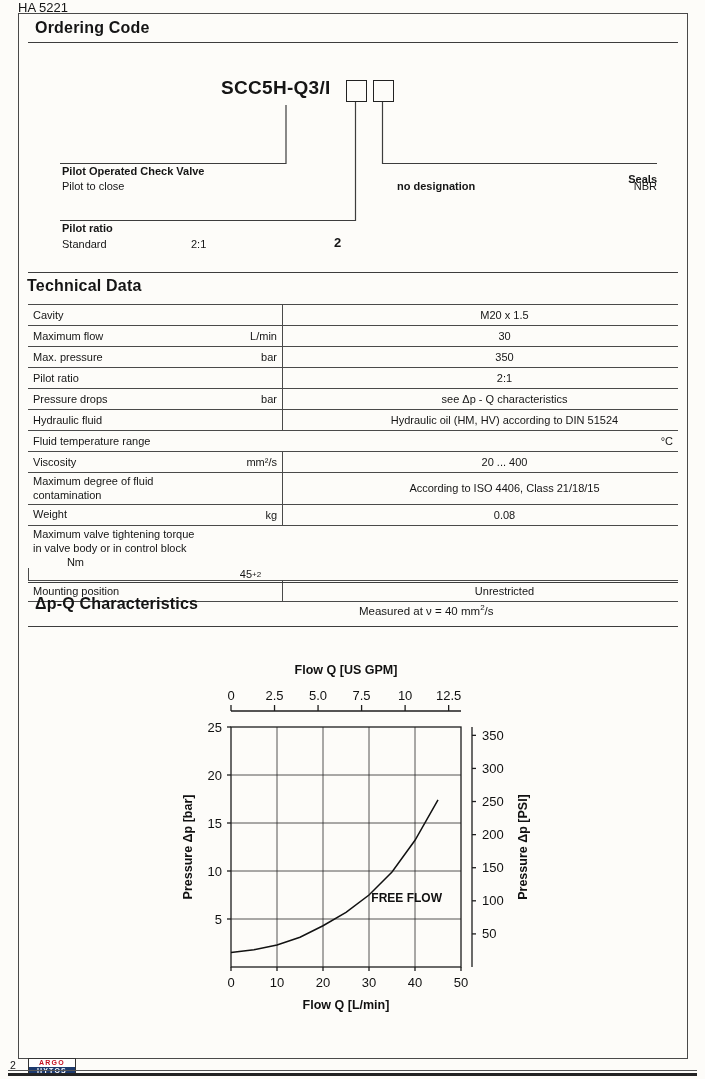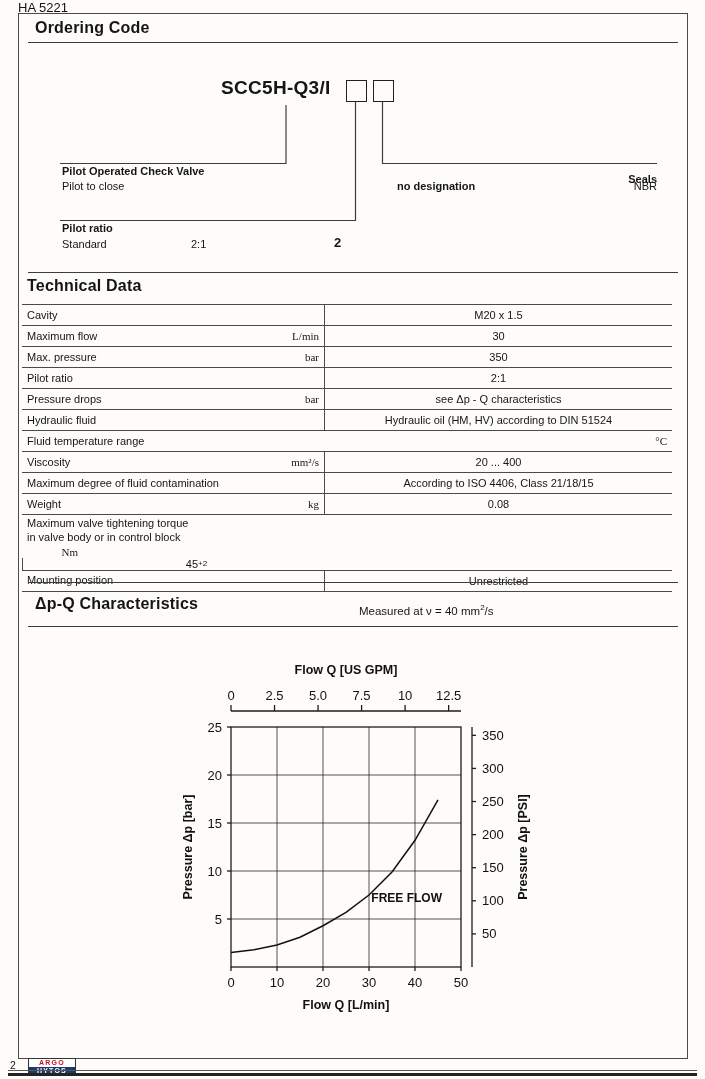--- a/index.html
+++ b/index.html
@@ -14,26 +14,26 @@
   #main-box{left:18px;top:13px;width:668px;height:1044px;border:1.3px solid #4a4a4a;position:absolute;background:transparent;}
   .sec-title{font-size:16px;font-weight:bold;letter-spacing:0.2px;}
   .hline{position:absolute;left:9px;right:9px;border-top:1.3px solid #3d3d3d;height:0;}
   
   #ordering-code-text{left:202px;top:63px;font-size:19px;font-weight:bold;letter-spacing:0.3px;}
   .desig-box{position:absolute;width:19px;height:20px;border:1.6px solid #222;background:#fdfcf9;}
   #conn-svg{left:0;top:0;width:668px;height:240px;}
   .olabel{font-size:11px;margin-top:32px;}
   .obold{font-weight:bold;}
   
-  #tech-table{position:absolute;left:3px;top:290px;width:650px;border-top:1px solid #4a4a4a;font-size:11px;}
+  #tech-table{position:absolute;left:9px;top:290px;width:650px;border-top:1px solid #4a4a4a;font-size:11px;}
   .trow{display:flex;border-bottom:1px solid #4a4a4a;align-items:stretch;min-height:20px;}
   .trow.tall{min-height:33px;flex-direction:column;}
   .tlabel{flex:1;padding:1px 0 1px 5px;display:flex;align-items:center;white-space:pre-line;line-height:1.3;}
-  .tunit{width:56px;text-align:right;padding-right:5px;display:flex;align-items:center;justify-content:flex-end;font-family:Liberation Serif, serif;}
-  .tval{width:347px;border-left:1px solid #4a4a4a;display:flex;align-items:center;justify-content:center;text-align:center;}
+  .tunit{width:56px;text-align:right;padding-right:5px;display:flex;align-items:center;justify-content:flex-end;}
+  .tval{width:347px;border-left:1px solid #4a4a4a;display:flex;align-items:center;justify-content:center;text-align:center;padding-left:48px;}
   sup{font-size:8px;}
   
   #chart-svg{left:140px;top:640px;width:420px;height:380px;}
   .grid{stroke:#2a2a2a;stroke-width:0.8;}
   .axis{stroke:#1d1d1d;stroke-width:1.3;fill:none;}
   .tick{font:13px "Liberation Sans",sans-serif;fill:#111;}
   .atitle{font:bold 12.5px "Liberation Sans",sans-serif;fill:#111;}
   .curve{stroke:#111;stroke-width:1.5;fill:none;}
   .annot{font:bold 12px "Liberation Sans",sans-serif;fill:#111;}
   

